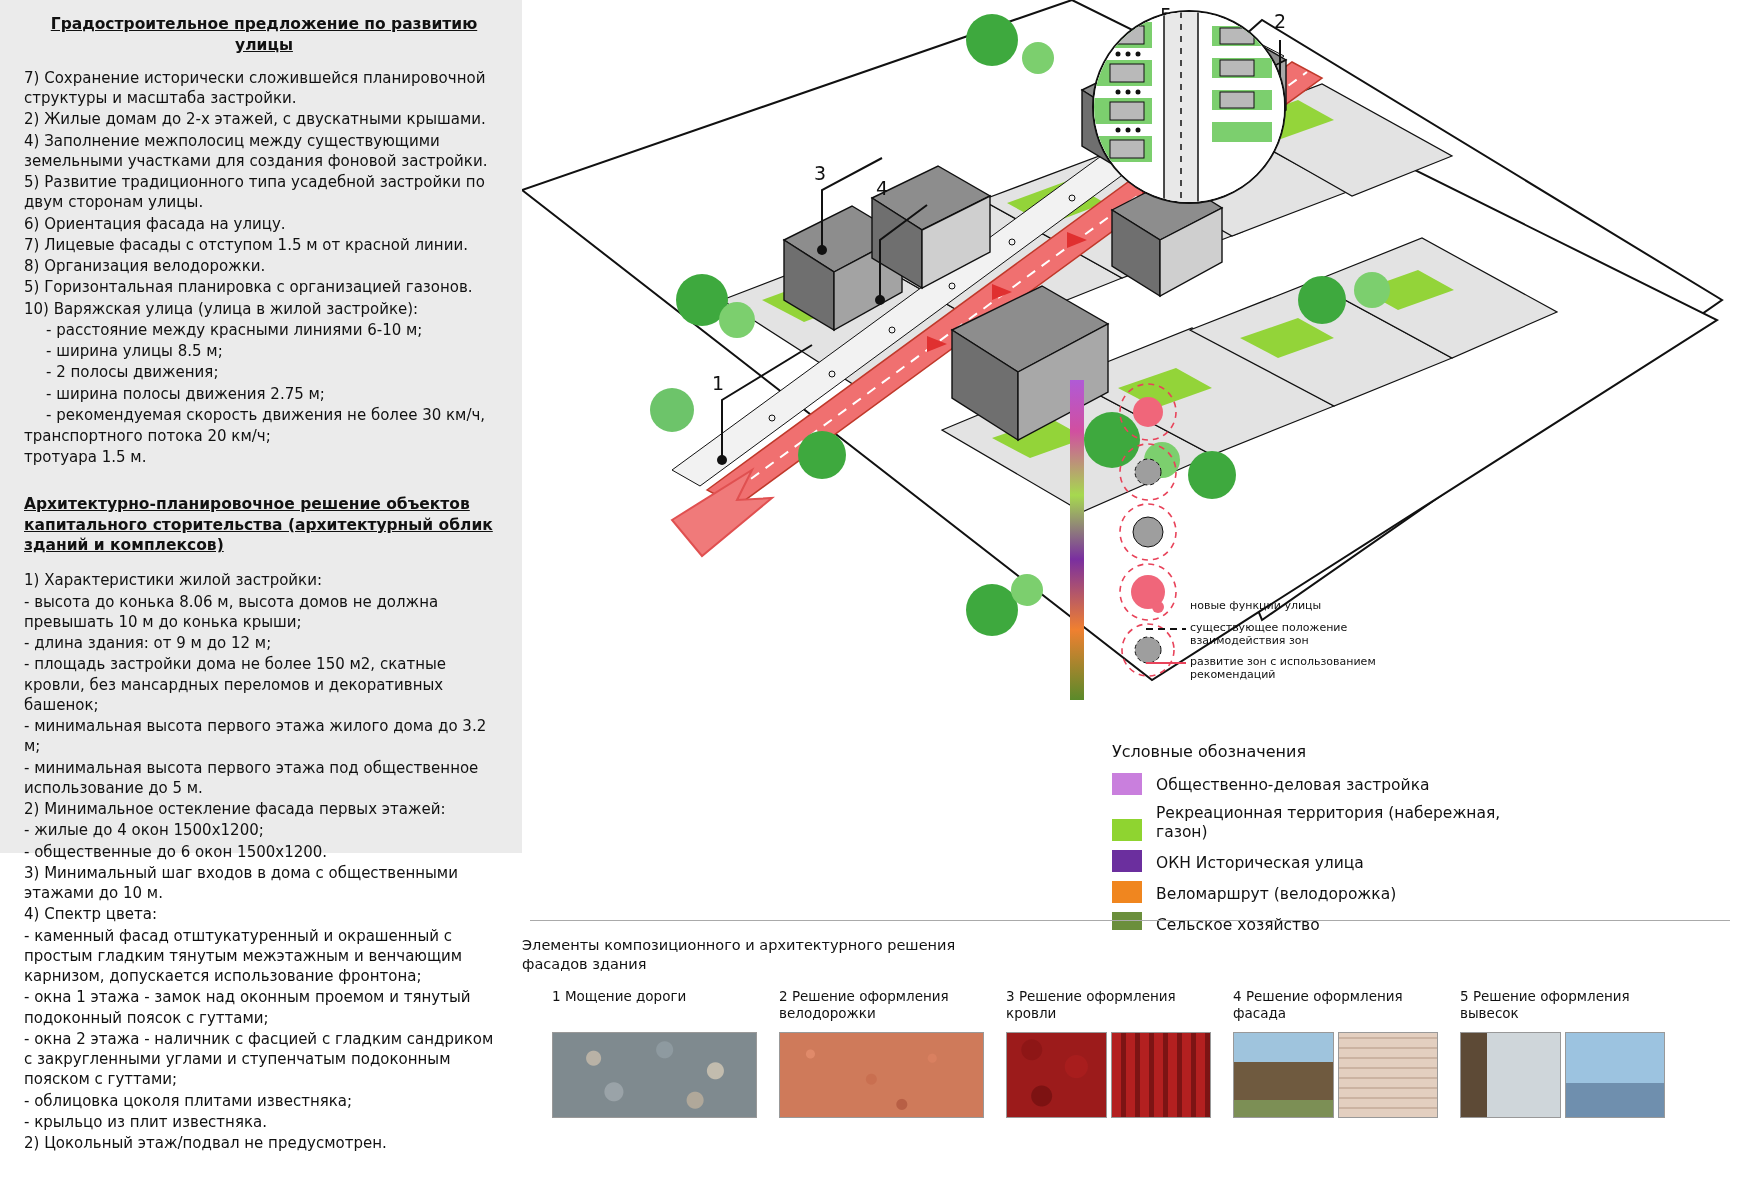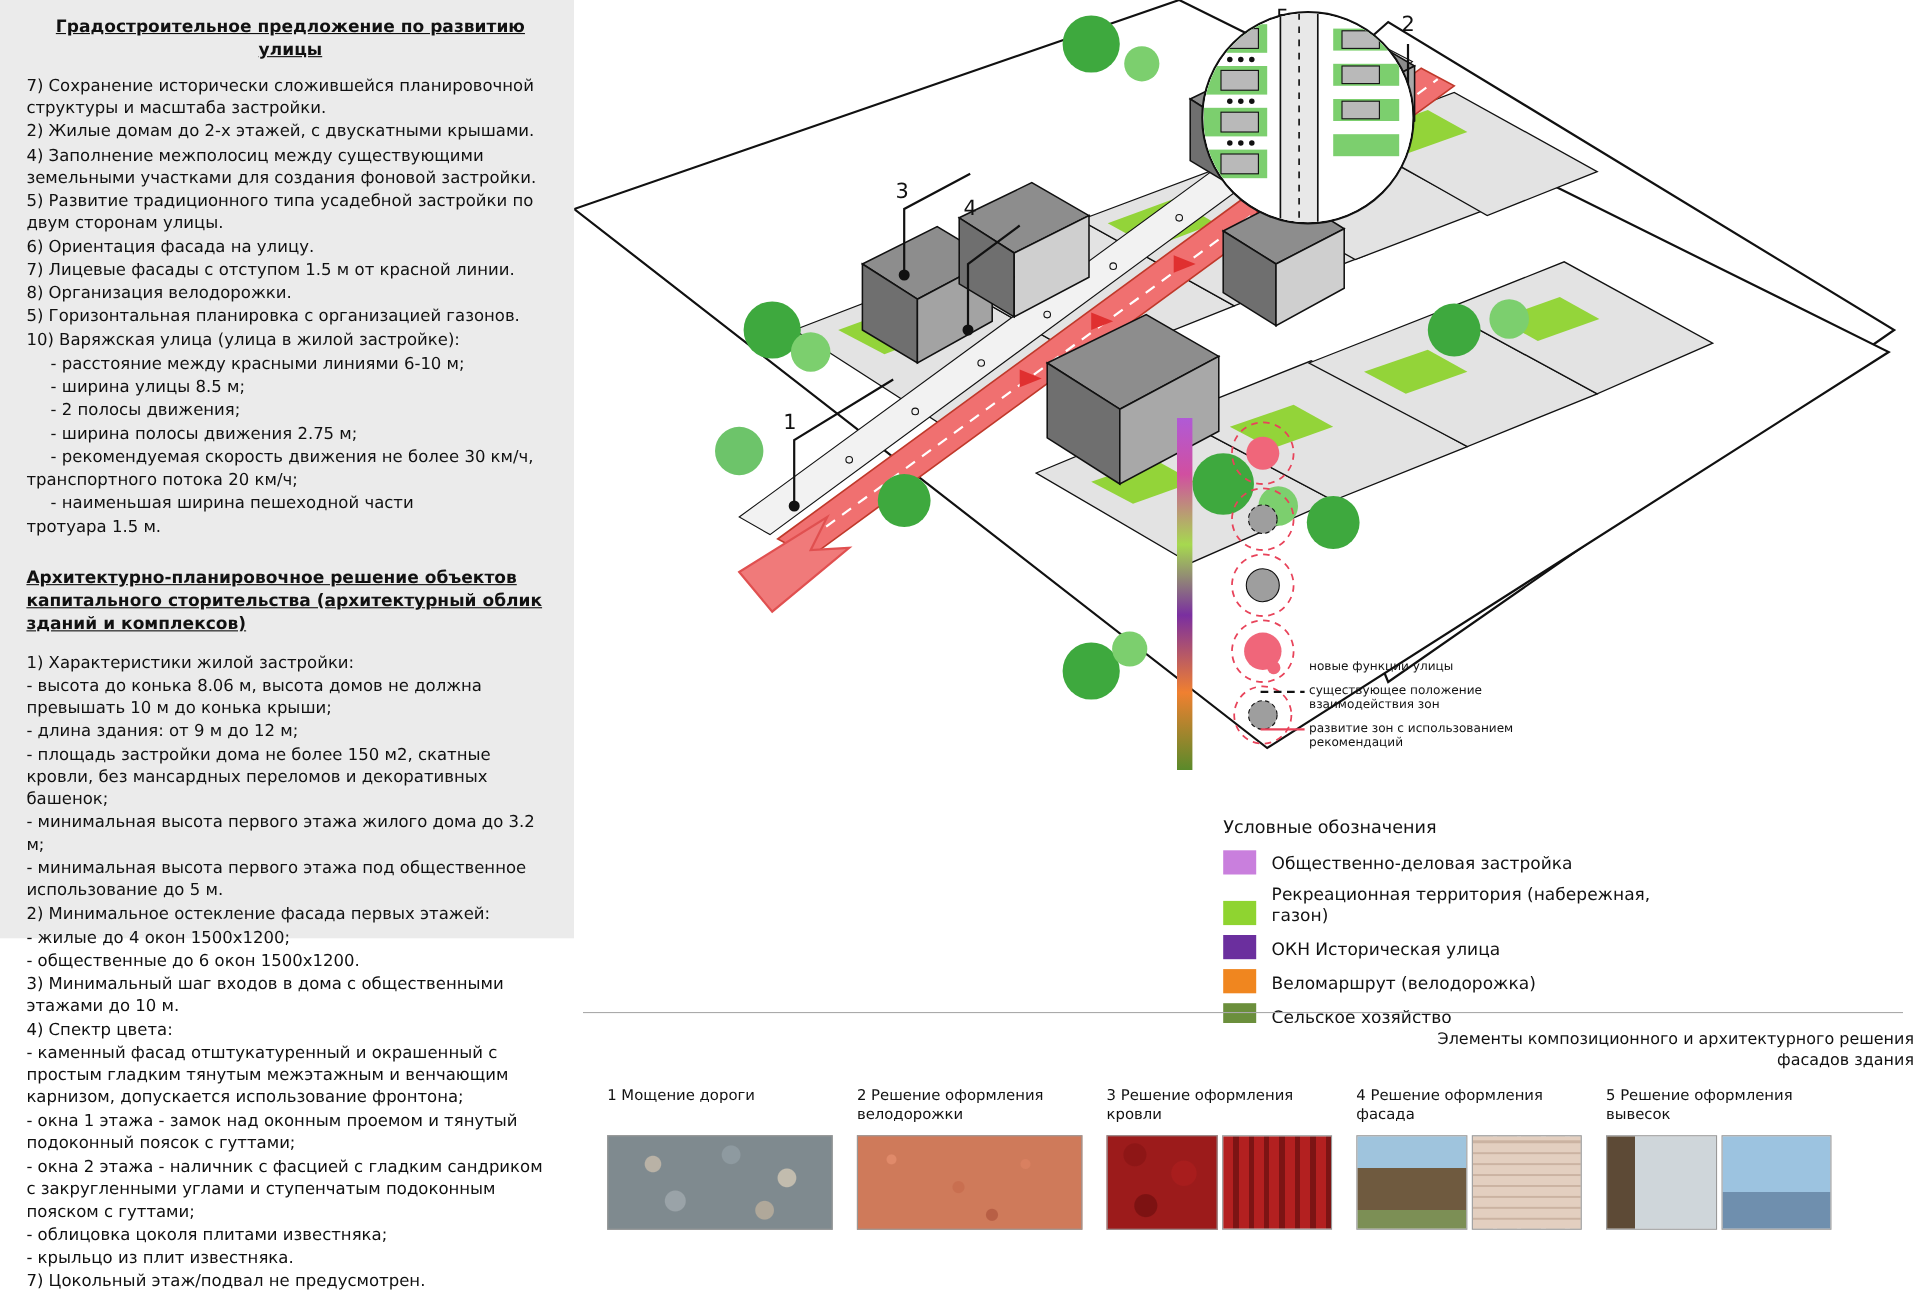--- a/index.html
+++ b/index.html
@@ -62,21 +62,21 @@
 
   
   #gradbar{position:absolute;left:548px;top:380px;width:14px;height:320px;
     background:linear-gradient(to bottom,#b05ad6 0%,#d14fa0 16%,#a6d94f 36%,#7a2fa0 56%,#f08030 78%,#5a8a2a 100%);}
 
   
   #bottom{
     position:absolute;left:522px;top:930px;width:1218px;height:260px;background:#fff;
   }
   #bottom-head{
-    text-align:right;font-size:14.5px;line-height:1.3;margin:6px 0 14px 12px;
+    text-align:left;font-size:14.5px;line-height:1.3;margin:6px 0 14px 0;
   }
   #tiles{display:flex;padding:0 30px;gap:22px;}
   .tile{width:205px;}
   .tile .cap{font-size:13.5px;line-height:1.25;margin-bottom:8px;height:36px;}
   .tile .imgs{display:flex;gap:4px;}
   .ph{height:84px;flex:1;border:1px solid #999;}
   hr.sep{position:absolute;left:530px;top:920px;width:1200px;border:none;border-top:1px solid #aaa;margin:0;}
 </style>
 </head>
 <body>
@@ -92,21 +92,20 @@
     <p>7) Лицевые фасады с отступом 1.5 м от красной линии.</p>
     <p>8) Организация велодорожки.</p>
     <p>5) Горизонтальная планировка с организацией газонов.</p>
     <p>10) Варяжская улица (улица в жилой застройке):</p>
     <p class="ind1">- расстояние между красными линиями 6-10 м;</p>
     <p class="ind1">- ширина улицы 8.5 м;</p>
     <p class="ind1">- 2 полосы движения;</p>
     <p class="ind1">- ширина полосы движения 2.75 м;</p>
     <p class="ind1">- рекомендуемая скорость движения не более 30 км/ч,</p>
     <p>транспортного потока 20 км/ч;</p>
-    <p class="ind1">- наименьшая ширина пешеходной части</p>
     <p>тротуара 1.5 м.</p>
   </div>
 
   <div class="panel-title blk2 left">Архитектурно-планировочное решение объектов капитального сторительства (архитектурный облик зданий и комплексов)</div>
   <div class="body-text" style="margin-top:14px;">
     <p>1) Характеристики жилой застройки:</p>
     <p>   - высота до конька 8.06 м, высота домов не должна превышать 10 м до конька крыши;</p>
     <p>   - длина здания: от 9 м до 12 м;</p>
     <p>   - площадь застройки дома не более 150 м2, скатные кровли, без мансардных переломов и декоративных башенок;</p>
     <p>   - минимальная высота первого этажа жилого дома до 3.2 м;</p>
@@ -114,21 +113,21 @@
     <p>2) Минимальное остекление фасада первых этажей:</p>
     <p>   - жилые до 4 окон 1500x1200;</p>
     <p>   - общественные до 6 окон 1500x1200.</p>
     <p>3) Минимальный шаг входов в дома с общественными этажами до 10 м.</p>
     <p>4) Спектр цвета:</p>
     <p>   - каменный фасад отштукатуренный и окрашенный с простым гладким тянутым межэтажным и венчающим карнизом, допускается использование фронтона;</p>
     <p>   - окна 1 этажа - замок над оконным проемом и тянутый подоконный поясок с гуттами;</p>
     <p>   - окна 2 этажа - наличник с фасцией с гладким сандриком с закругленными углами и ступенчатым подоконным пояском с гуттами;</p>
     <p>   - облицовка цоколя плитами известняка;</p>
     <p>   - крыльцо из плит известняка.</p>
-    <p>7) Цокольный этаж/подвал не предусмотрен.</p>
+    <p>2) Цокольный этаж/подвал не предусмотрен.</p>
   </div>
 </div>
 
 <div id="right-area">
 
   <svg id="plan" viewBox="0 0 1218 760">
 
     <polygon points="560,180 740,20 1200,300 740,620" fill="#ffffff" stroke="#111" stroke-width="2"></polygon>
     <polygon points="0,0 0,0 0,0" fill="none"></polygon>
 

